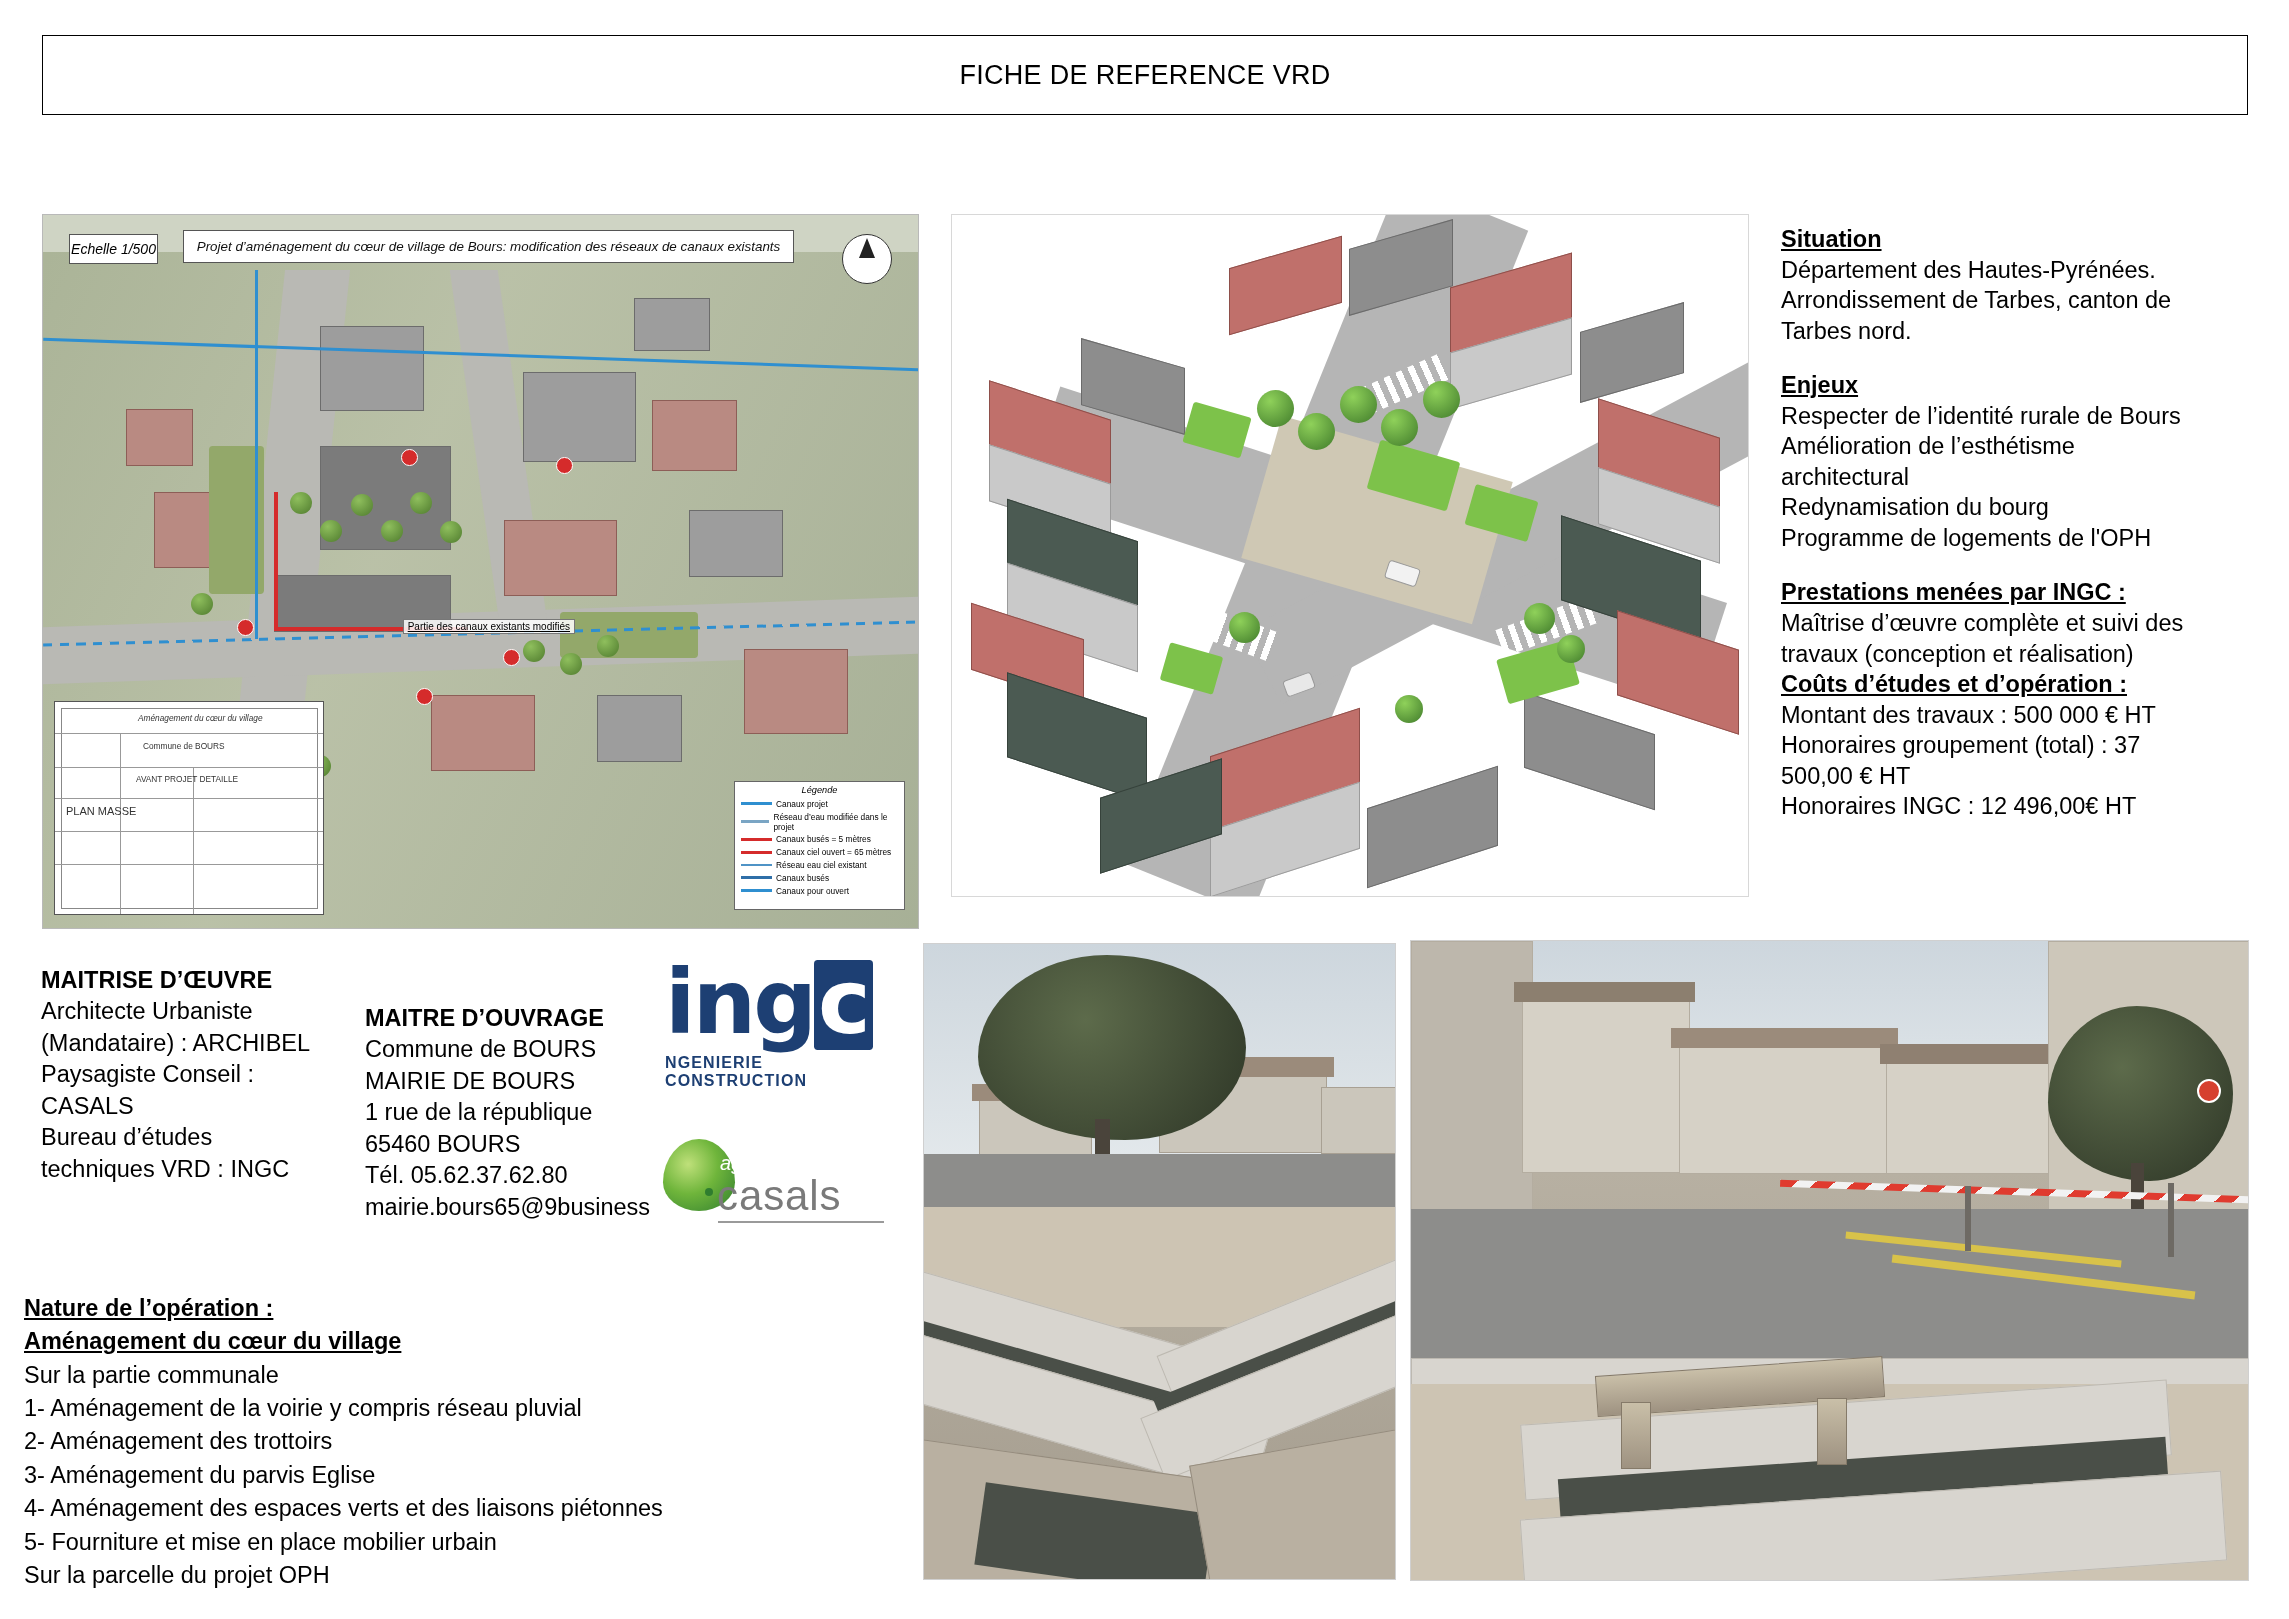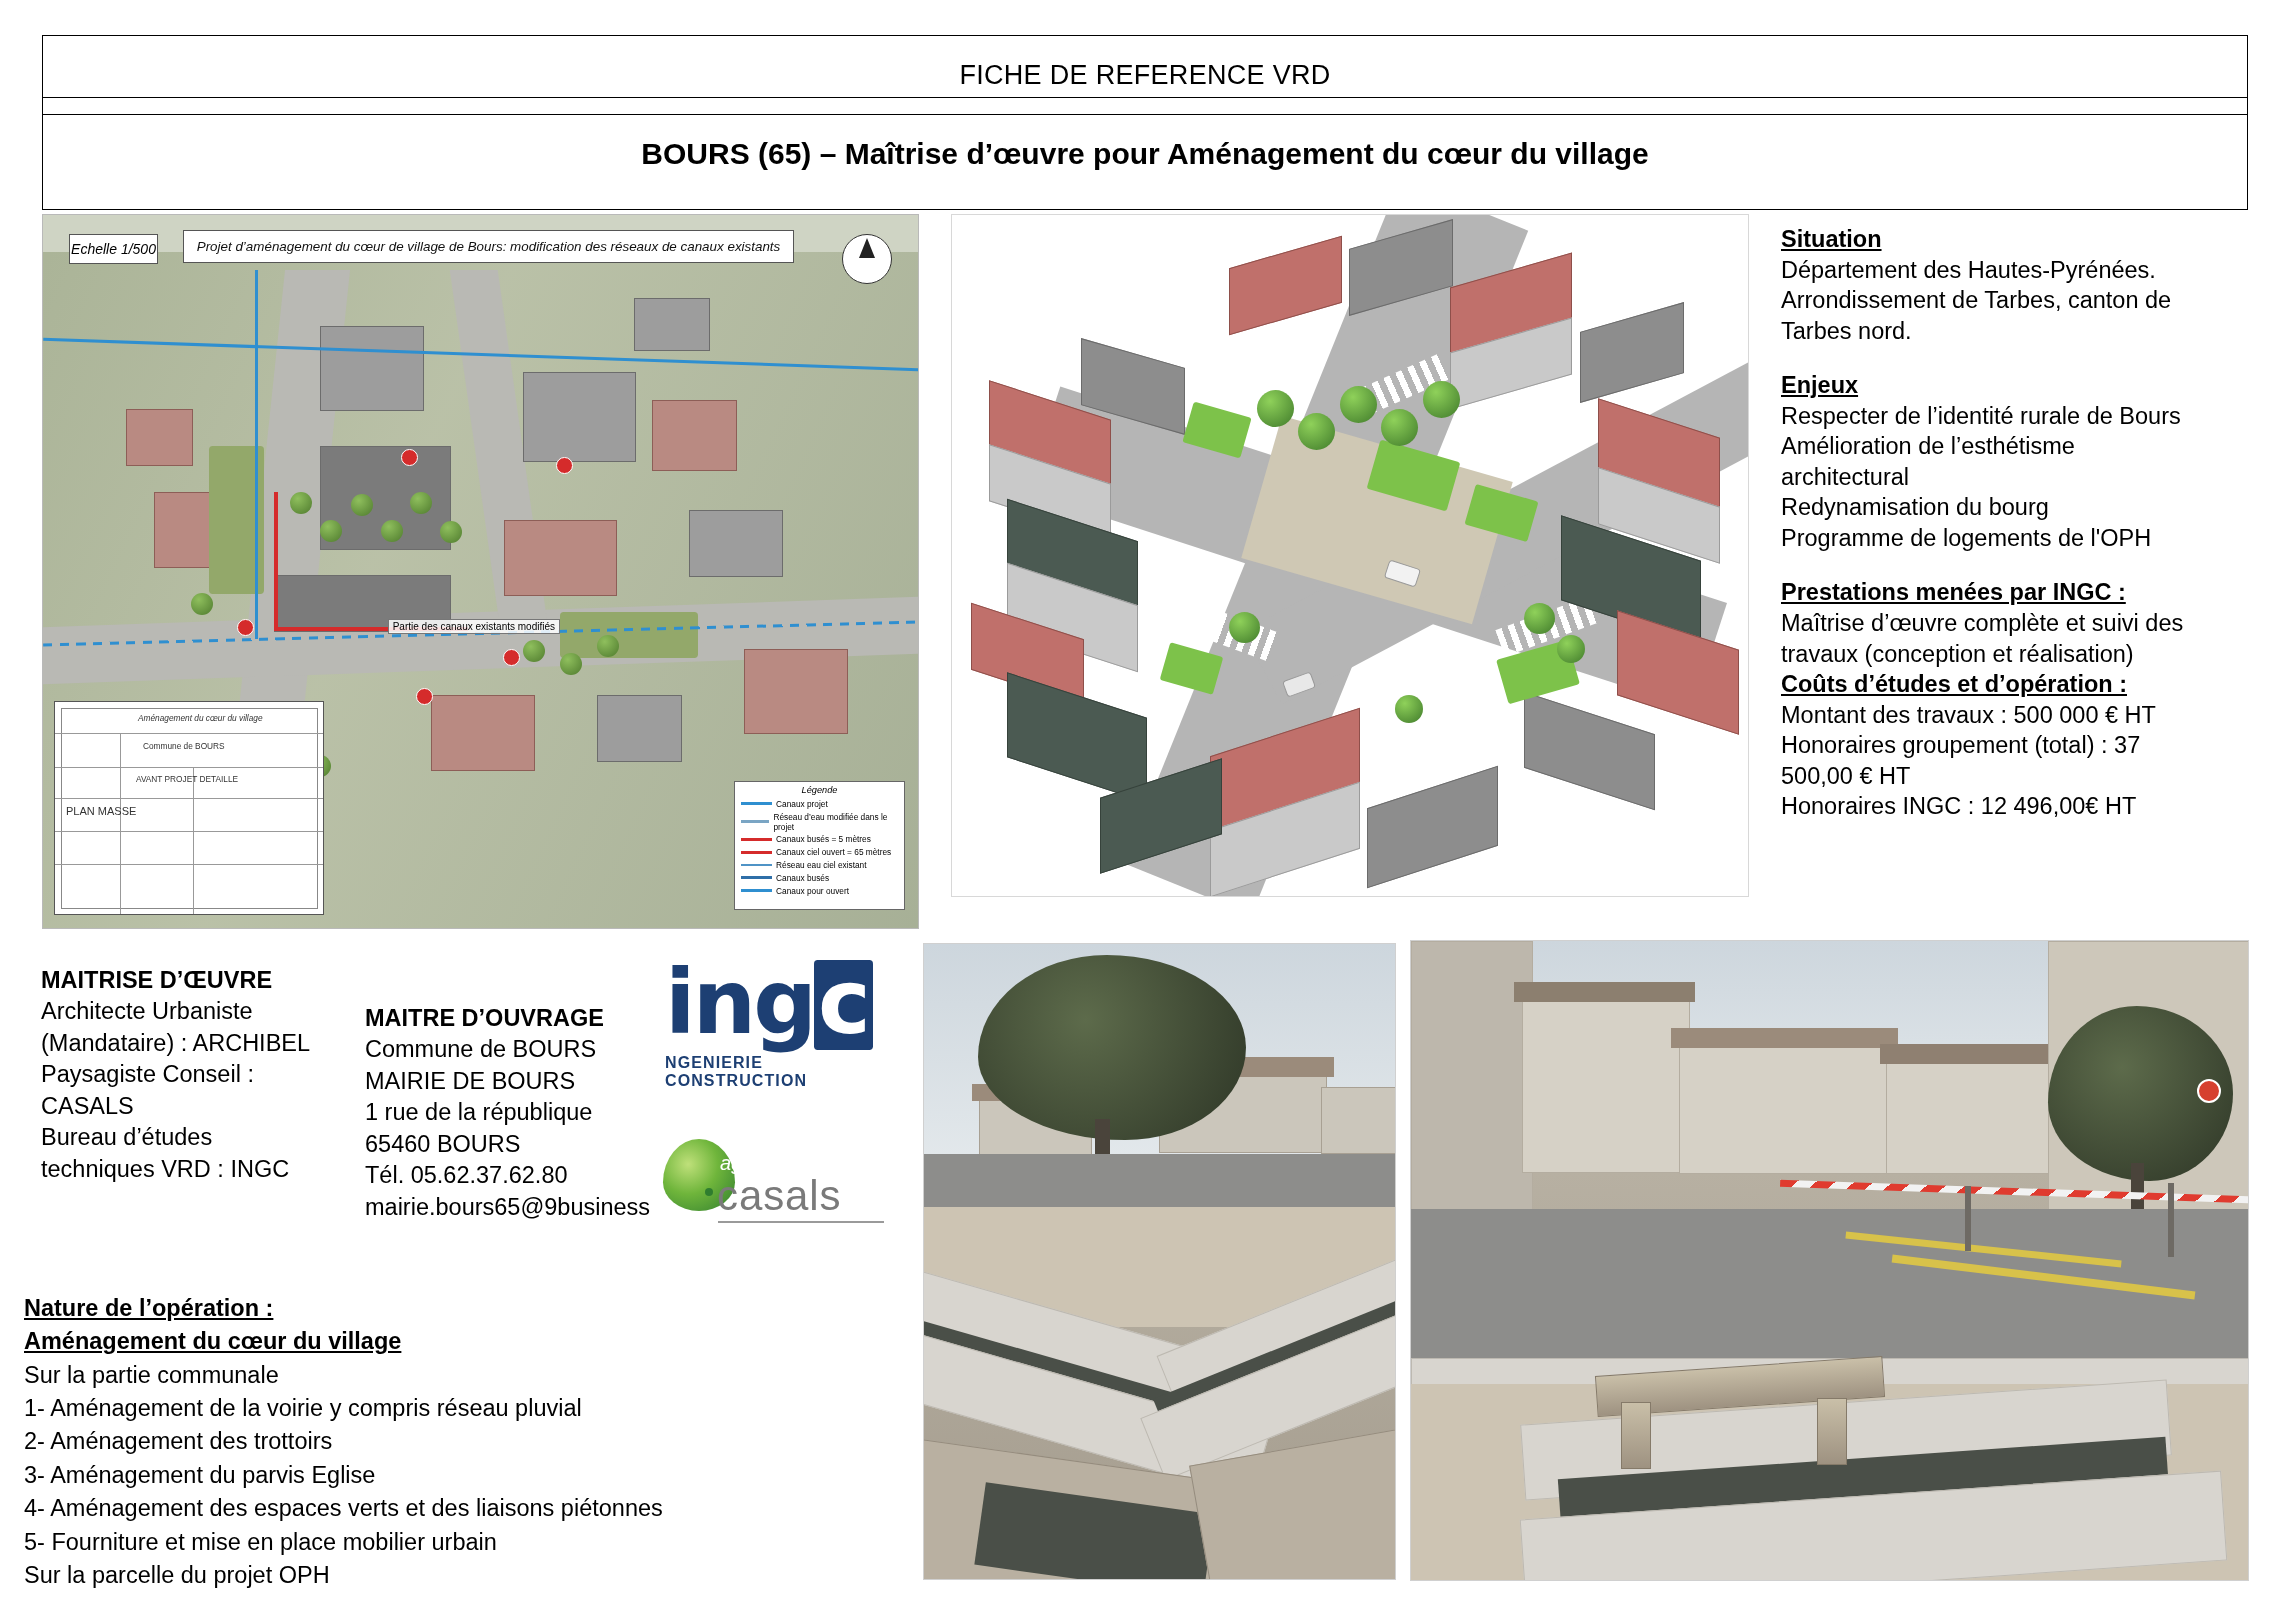--- a/index.html
+++ b/index.html
@@ -434,23 +434,20 @@
     border: 0.9px solid #857a69;
   }
 </style>
 </head>
 <body>
 
 <div class="page">
 
   <div class="header-box" id="hdr1">
     <span>FICHE DE REFERENCE VRD</span>
-  </div>
-  <div class="header-box" id="hdr2">
-    <span>BOURS (65) – Maîtrise d’œuvre pour Aménagement du cœur du village</span>
   </div>
 
   <div class="img-frame" id="plan">
     <div class="plan-inner">
       <div class="plan-bg"></div>
       <div class="plan-photo"></div>
 
       <div class="proad" style="left:212px;top:55px;width:65px;height:572px;transform:skewX(-6deg);"></div>
       <div class="proad" style="left:0;top:397px;width:877px;height:57px;transform:skewY(-2deg);"></div>
       <div class="proad" style="left:434px;top:55px;width:48px;height:388px;transform:skewX(8deg);"></div>
@@ -484,21 +481,21 @@
       <div class="ptree" style="left:554px;top:420px;"></div>
       <div class="ptree" style="left:231px;top:517px;"></div>
       <div class="ptree" style="left:266px;top:540px;"></div>
 
       <div class="pcanal" style="left:0;top:138px;width:877px;transform:rotate(2deg);"></div>
       <div class="pcanal dash" style="left:0;top:417px;width:877px;transform:rotate(-1.5deg);"></div>
       <div class="pcanal" style="left:212px;top:55px;width:2.8px;height:369px;background:#2f8fd0;"></div>
       <div class="pred-line" style="left:231px;top:277px;width:3.7px;height:138px;"></div>
       <div class="pred-line" style="left:231px;top:412px;width:194px;height:3.7px;"></div>
 
-      <div style="position:absolute;left:345px;top:404px;font-size:10px;background:rgba(255,255,255,0.85);padding:0.9px 3.7px;border:0.9px solid #777;z-index:7;">Partie des canaux existants modifiés</div>
+      <div style="position:absolute;left:360px;top:404px;font-size:10px;background:rgba(255,255,255,0.85);padding:0.9px 3.7px;border:0.9px solid #777;z-index:7;text-decoration:underline;">Partie des canaux existants modifiés</div>
 
       <div style="position:absolute;left:358px;top:234px;width:14.8px;height:14.8px;border-radius:50%;background:#d52b2b;border:1.8px solid #fff;"></div>
       <div style="position:absolute;left:513px;top:242px;width:14.8px;height:14.8px;border-radius:50%;background:#d52b2b;border:1.8px solid #fff;"></div>
       <div style="position:absolute;left:194px;top:404px;width:14.8px;height:14.8px;border-radius:50%;background:#d52b2b;border:1.8px solid #fff;"></div>
       <div style="position:absolute;left:460px;top:434px;width:14.8px;height:14.8px;border-radius:50%;background:#d52b2b;border:1.8px solid #fff;"></div>
       <div style="position:absolute;left:373px;top:473px;width:14.8px;height:14.8px;border-radius:50%;background:#d52b2b;border:1.8px solid #fff;"></div>
 
       <div class="plan-scale">Echelle 1/500</div>
       <div class="plan-title">Projet d’aménagement du cœur de village de Bours: modification des réseaux de canaux existants</div>
       <div class="plan-compass"></div>

